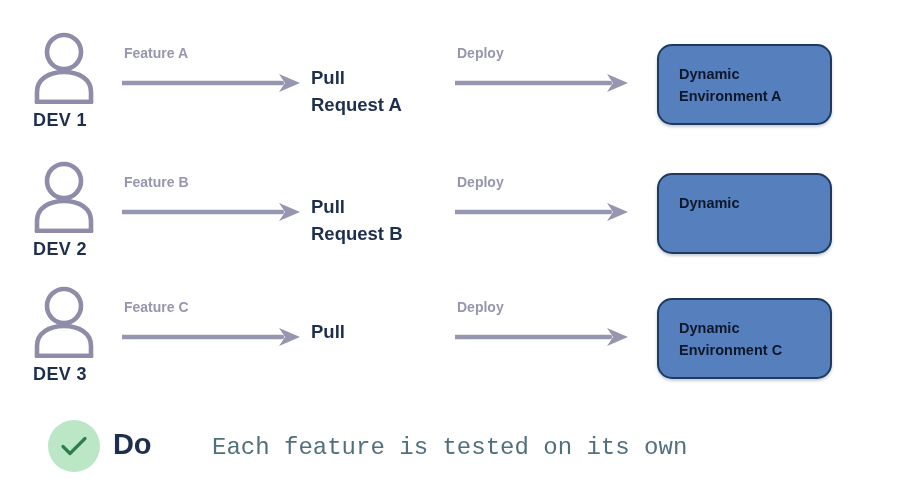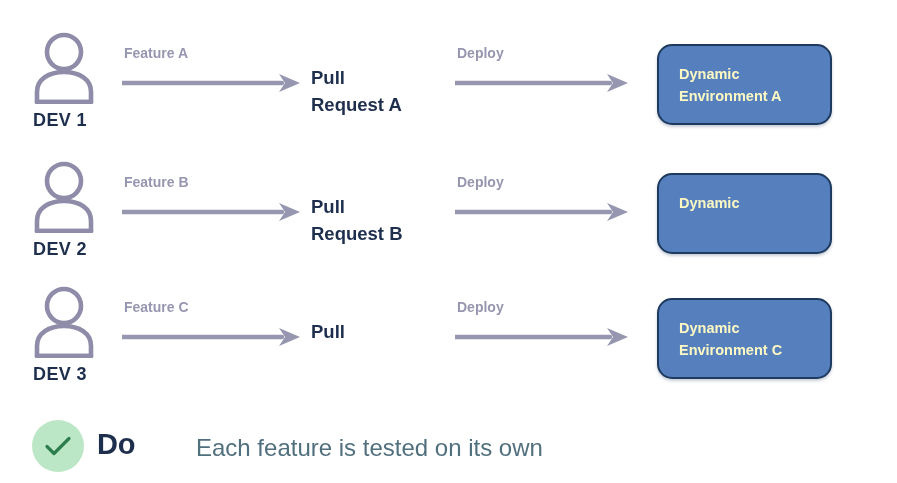--- a/index.html
+++ b/index.html
@@ -112,28 +112,28 @@
     box-shadow: 0 2px 3px rgba(30,58,95,0.25);
   }
   .env-text {
     position: absolute;
     left: 20px;
     top: 18px;
     width: 145px;
     font-size: 14.5px;
     font-weight: bold;
     line-height: 1.5;
-    color: #fef9c3;
+    color: #0f172a;
   }
   .env-text .env-line { display: block; white-space: nowrap; }
 
   
   .verdict-row {
     position: absolute;
-    left: 0;
+    left: 16px;
     top: 414px;
     width: 861px;
     height: 62px;
   }
   .verdict-badge {
     position: absolute;
     left: 32px;
     top: 6px;
     width: 52px;
     height: 52px;
@@ -155,20 +155,21 @@
     white-space: nowrap;
   }
   .verdict-desc {
     position: absolute;
     left: 196px;
     top: 20px;
     font-size: 24px;
     font-weight: normal;
     color: #51707e;
     white-space: nowrap;
+    font-family: Liberation Mono, monospace;
   }
 </style>
 </head>
 <body>
 
 <div id="diagram">
 
   <div class="flow-row r0">
 
     <div class="dev-group">

